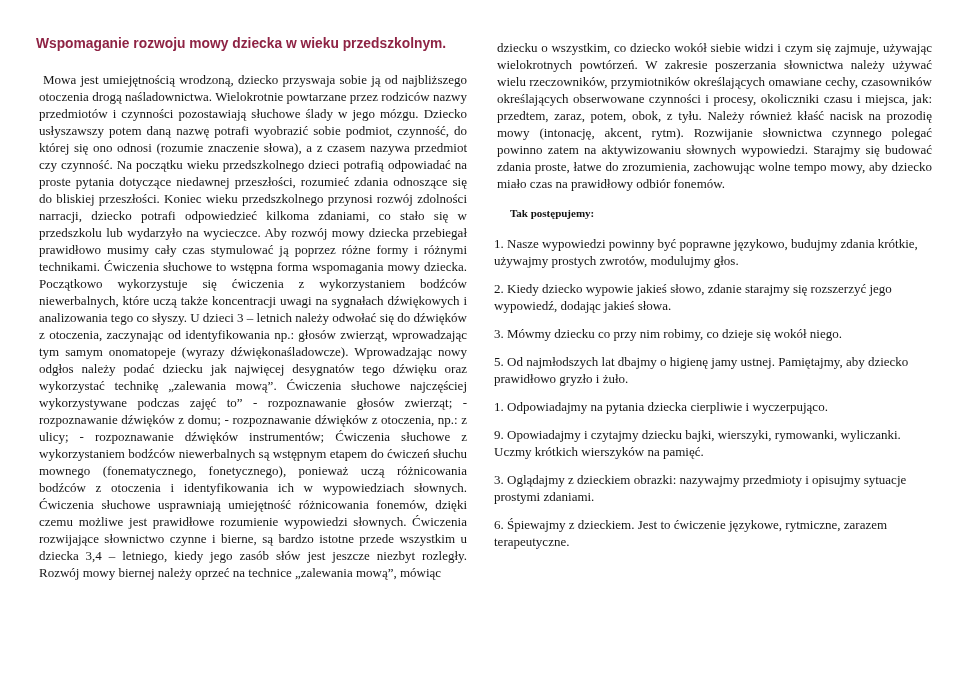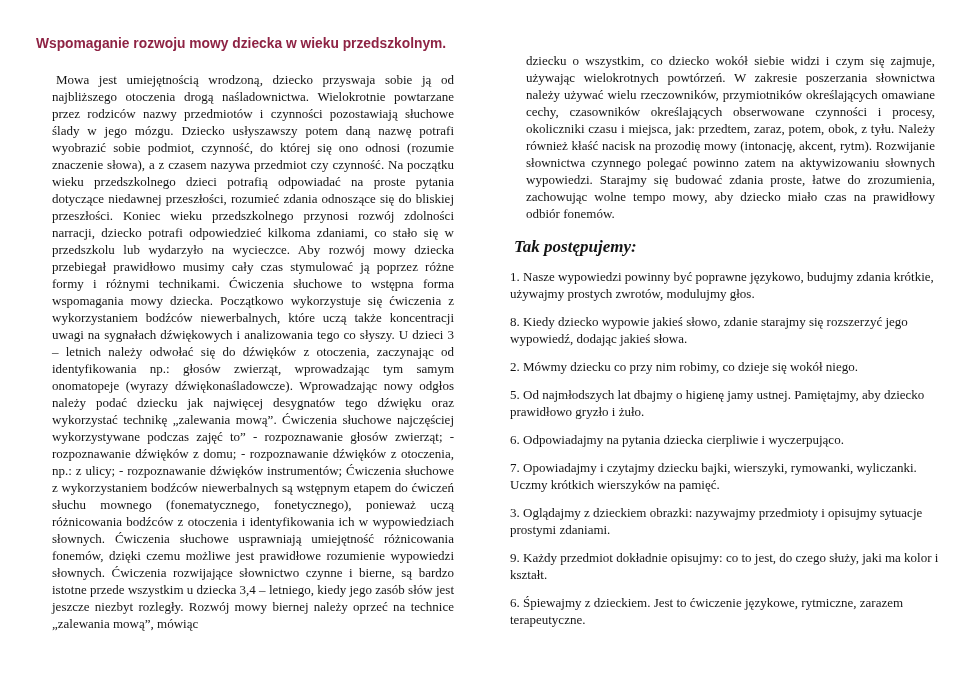--- a/index.html
+++ b/index.html
@@ -9,21 +9,21 @@
   }
   .page {
     position: relative;
     width: 959px;
     height: 679px;
     background: #ffffff;
     overflow: hidden;
     box-sizing: border-box;
     padding: 36px 20px 0 36px;
     display: flex;
-    gap: 40px;
+    gap: 24px;
     color: #141414;
     font-family: "Liberation Serif", "DejaVu Serif", serif;
     font-size: 13px;
     line-height: 17px;
   }
   .col-left {
     width: 434px;
     flex: 0 0 434px;
   }
   .col-right {
@@ -33,32 +33,31 @@
   .doc-title {
     font-family: "Liberation Sans", "DejaVu Sans", sans-serif;
     font-weight: bold;
     font-size: 13.8px;
     line-height: 16px;
     color: #8e2344;
     margin: 0 0 19px 0;
     white-space: nowrap;
   }
   .body-par {
-    margin: 16px;
+    margin: 3px;
     text-align: justify;
   }
   .body-par.indent-first {
     text-indent: 4px;
   }
   .section-heading {
     font-family: "Liberation Serif", "DejaVu Serif", serif;
     font-weight: bold;
-    font-size: 17px;
-    margin: 13px 0 13px 4px;
-    font-style: italic;
+    font-size: 11px;
+    margin: 13px 0 13px 16px;
   }
   .list-item {
     margin: 3px 0 11px 0;
     text-align: left;
   }
 </style>
 </head>
 <body>
 
 <div class="page">
@@ -68,24 +67,23 @@
     <p class="body-par indent-first">Mowa jest umiejętnością wrodzoną, dziecko przyswaja sobie ją od najbliższego otoczenia drogą naśladownictwa. Wielokrotnie powtarzane przez rodziców nazwy przedmiotów i czynności pozostawiają słuchowe ślady w jego mózgu. Dziecko usłyszawszy potem daną nazwę potrafi wyobrazić sobie podmiot, czynność, do której się ono odnosi (rozumie znaczenie słowa), a z czasem nazywa przedmiot czy czynność. Na początku wieku przedszkolnego dzieci potrafią odpowiadać na proste pytania dotyczące niedawnej przeszłości, rozumieć zdania odnoszące się do bliskiej przeszłości. Koniec wieku przedszkolnego przynosi rozwój zdolności narracji, dziecko potrafi odpowiedzieć kilkoma zdaniami, co stało się w przedszkolu lub wydarzyło na wycieczce. Aby rozwój mowy dziecka przebiegał prawidłowo musimy cały czas stymulować ją poprzez różne formy i różnymi technikami. Ćwiczenia słuchowe to wstępna forma wspomagania mowy dziecka. Początkowo wykorzystuje się ćwiczenia z wykorzystaniem bodźców niewerbalnych, które uczą także koncentracji uwagi na sygnałach dźwiękowych i analizowania tego co słyszy. U dzieci 3 – letnich należy odwołać się do dźwięków z otoczenia, zaczynając od identyfikowania np.: głosów zwierząt, wprowadzając tym samym onomatopeje (wyrazy dźwiękonaśladowcze). Wprowadzając nowy odgłos należy podać dziecku jak najwięcej desygnatów tego dźwięku oraz wykorzystać technikę „zalewania mową”. Ćwiczenia słuchowe najczęściej wykorzystywane podczas zajęć to” - rozpoznawanie głosów zwierząt; - rozpoznawanie dźwięków z domu; - rozpoznawanie dźwięków z otoczenia, np.: z ulicy; - rozpoznawanie dźwięków instrumentów; Ćwiczenia słuchowe z wykorzystaniem bodźców niewerbalnych są wstępnym etapem do ćwiczeń słuchu mownego (fonematycznego, fonetycznego), ponieważ uczą różnicowania bodźców z otoczenia i identyfikowania ich w wypowiedziach słownych. Ćwiczenia słuchowe usprawniają umiejętność różnicowania fonemów, dzięki czemu możliwe jest prawidłowe rozumienie wypowiedzi słownych. Ćwiczenia rozwijające słownictwo czynne i bierne, są bardzo istotne przede wszystkim u dziecka 3,4 – letniego, kiedy jego zasób słów jest jeszcze niezbyt rozległy. Rozwój mowy biernej należy oprzeć na technice „zalewania mową”, mówiąc</p>
   </div>
 
   <div class="col-right">
     <p class="body-par">dziecku o wszystkim, co dziecko wokół siebie widzi i czym się zajmuje, używając wielokrotnych powtórzeń. W zakresie poszerzania słownictwa należy używać wielu rzeczowników, przymiotników określających omawiane cechy, czasowników określających obserwowane czynności i procesy, okoliczniki czasu i miejsca, jak: przedtem, zaraz, potem, obok, z tyłu. Należy również kłaść nacisk na prozodię mowy (intonację, akcent, rytm). Rozwijanie słownictwa czynnego polegać powinno zatem na aktywizowaniu słownych wypowiedzi. Starajmy się budować zdania proste, łatwe do zrozumienia, zachowując wolne tempo mowy, aby dziecko miało czas na prawidłowy odbiór fonemów.</p>
 
     <p class="section-heading">Tak postępujemy:</p>
 
     <div>
       <p class="list-item">1. Nasze wypowiedzi powinny być poprawne językowo, budujmy zdania krótkie, używajmy prostych zwrotów, modulujmy głos.</p>
-      <p class="list-item">8. Kiedy dziecko wypowie jakieś słowo, zdanie starajmy się rozszerzyć jego wypowiedź, dodając jakieś słowa.</p>
-      <p class="list-item">2. Mówmy dziecku co przy nim robimy, co dzieje się wokół niego.</p>
+      <p class="list-item">2. Kiedy dziecko wypowie jakieś słowo, zdanie starajmy się rozszerzyć jego wypowiedź, dodając jakieś słowa.</p>
+      <p class="list-item">3. Mówmy dziecku co przy nim robimy, co dzieje się wokół niego.</p>
       <p class="list-item">5. Od najmłodszych lat dbajmy o higienę jamy ustnej. Pamiętajmy, aby dziecko prawidłowo gryzło i żuło.</p>
-      <p class="list-item">6. Odpowiadajmy na pytania dziecka cierpliwie i wyczerpująco.</p>
-      <p class="list-item">7. Opowiadajmy i czytajmy dziecku bajki, wierszyki, rymowanki, wyliczanki. Uczmy krótkich wierszyków na pamięć.</p>
+      <p class="list-item">1. Odpowiadajmy na pytania dziecka cierpliwie i wyczerpująco.</p>
+      <p class="list-item">9. Opowiadajmy i czytajmy dziecku bajki, wierszyki, rymowanki, wyliczanki. Uczmy krótkich wierszyków na pamięć.</p>
       <p class="list-item">3. Oglądajmy z dzieckiem obrazki: nazywajmy przedmioty i opisujmy sytuacje prostymi zdaniami.</p>
-      <p class="list-item">9. Każdy przedmiot dokładnie opisujmy: co to jest, do czego służy, jaki ma kolor i kształt.</p>
       <p class="list-item">6. Śpiewajmy z dzieckiem. Jest to ćwiczenie językowe, rytmiczne, zarazem terapeutyczne.</p>
     </div>
   </div>
 
 </div>
 
 </body></html>

